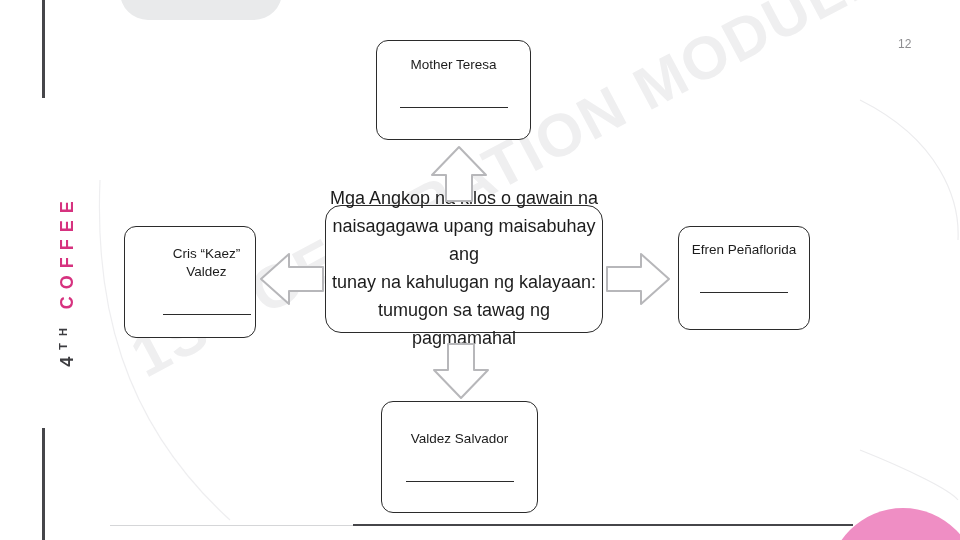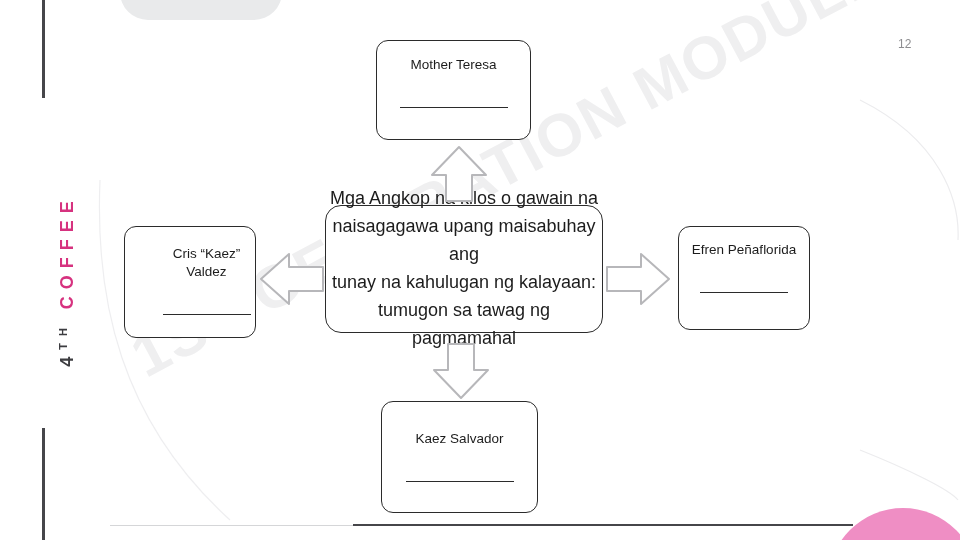--- a/index.html
+++ b/index.html
@@ -228,21 +228,21 @@
 Valdez</div>
     <div class="node-blank"></div>
   </div>
 
   <div class="node node-right">
     <div class="node-label">Efren Peñaflorida</div>
     <div class="node-blank"></div>
   </div>
 
   <div class="node node-bottom">
-    <div class="node-label">Kaez Salvador</div>
+    <div class="node-label">Valdez Salvador</div>
     <div class="node-blank"></div>
   </div>
 
   <svg class="arrow arrow-up" viewBox="0 0 62 62">
     <polygon points="31,4 58,32 44,32 44,58 18,58 18,32 4,32" fill="#ffffff" stroke="#b7b7ba" stroke-width="2" stroke-linejoin="round"></polygon>
   </svg>
 
   <svg class="arrow arrow-down" viewBox="0 0 62 62">
     <polygon points="31,58 58,30 44,30 44,4 18,4 18,30 4,30" fill="#ffffff" stroke="#b7b7ba" stroke-width="2" stroke-linejoin="round"></polygon>
   </svg>

